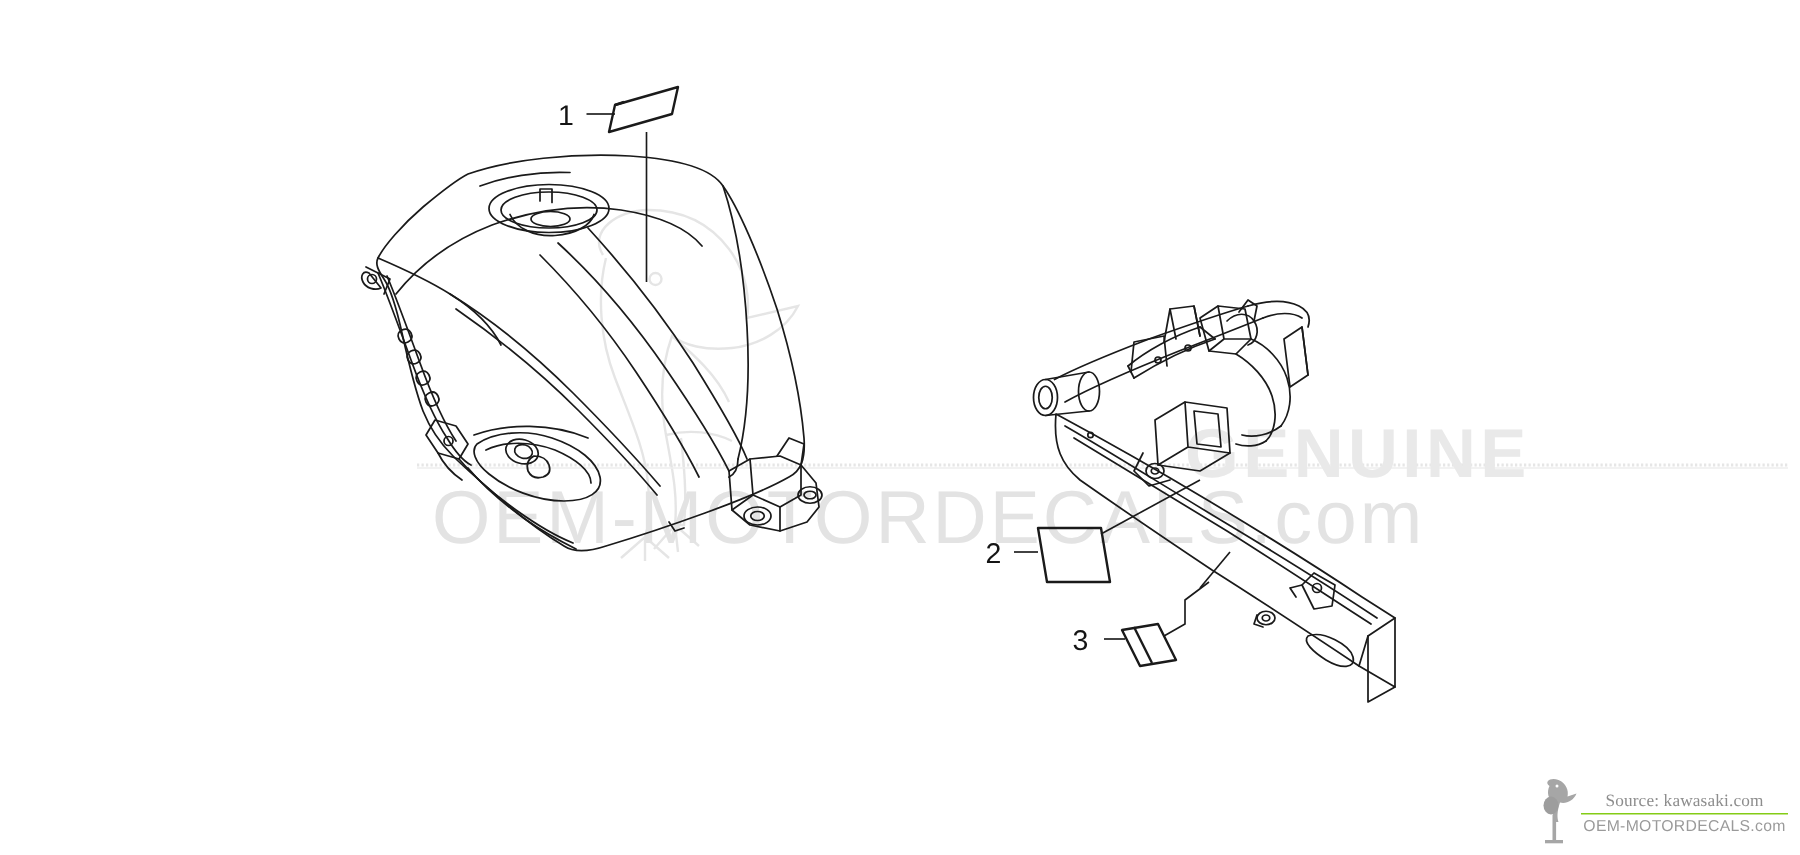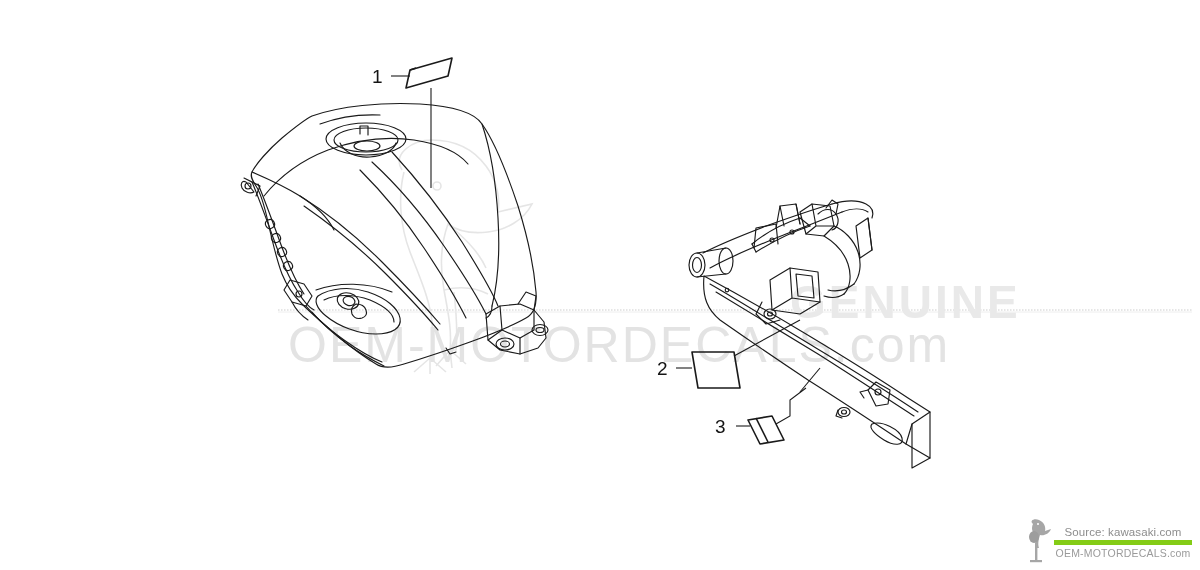--- a/index.html
+++ b/index.html
@@ -46,27 +46,27 @@
     margin-right: 2px;
   }
   .footer-texts {
     display: flex;
     flex-direction: column;
     justify-content: center;
     flex: 1 1 auto;
     padding-top: 4px;
   }
   .footer-src {
-    font-family: Liberation Sans, sans-serif;
+    font-family: Liberation Serif, serif;
     font-size: 11.5px;
     color: #8d8d8d;
     letter-spacing: 0.1px;
     white-space: nowrap;
     padding-bottom: 2px;
-    border-bottom: 5px solid #84cc16;
+    border-bottom: 1px solid #84cc16;
     text-align: center;
   }
   .footer-site {
     font-family: "Liberation Sans", sans-serif;
     font-size: 10.5px;
     color: #9a9a9a;
     letter-spacing: 0.2px;
     white-space: nowrap;
     padding-top: 2px;
     text-align: center;

